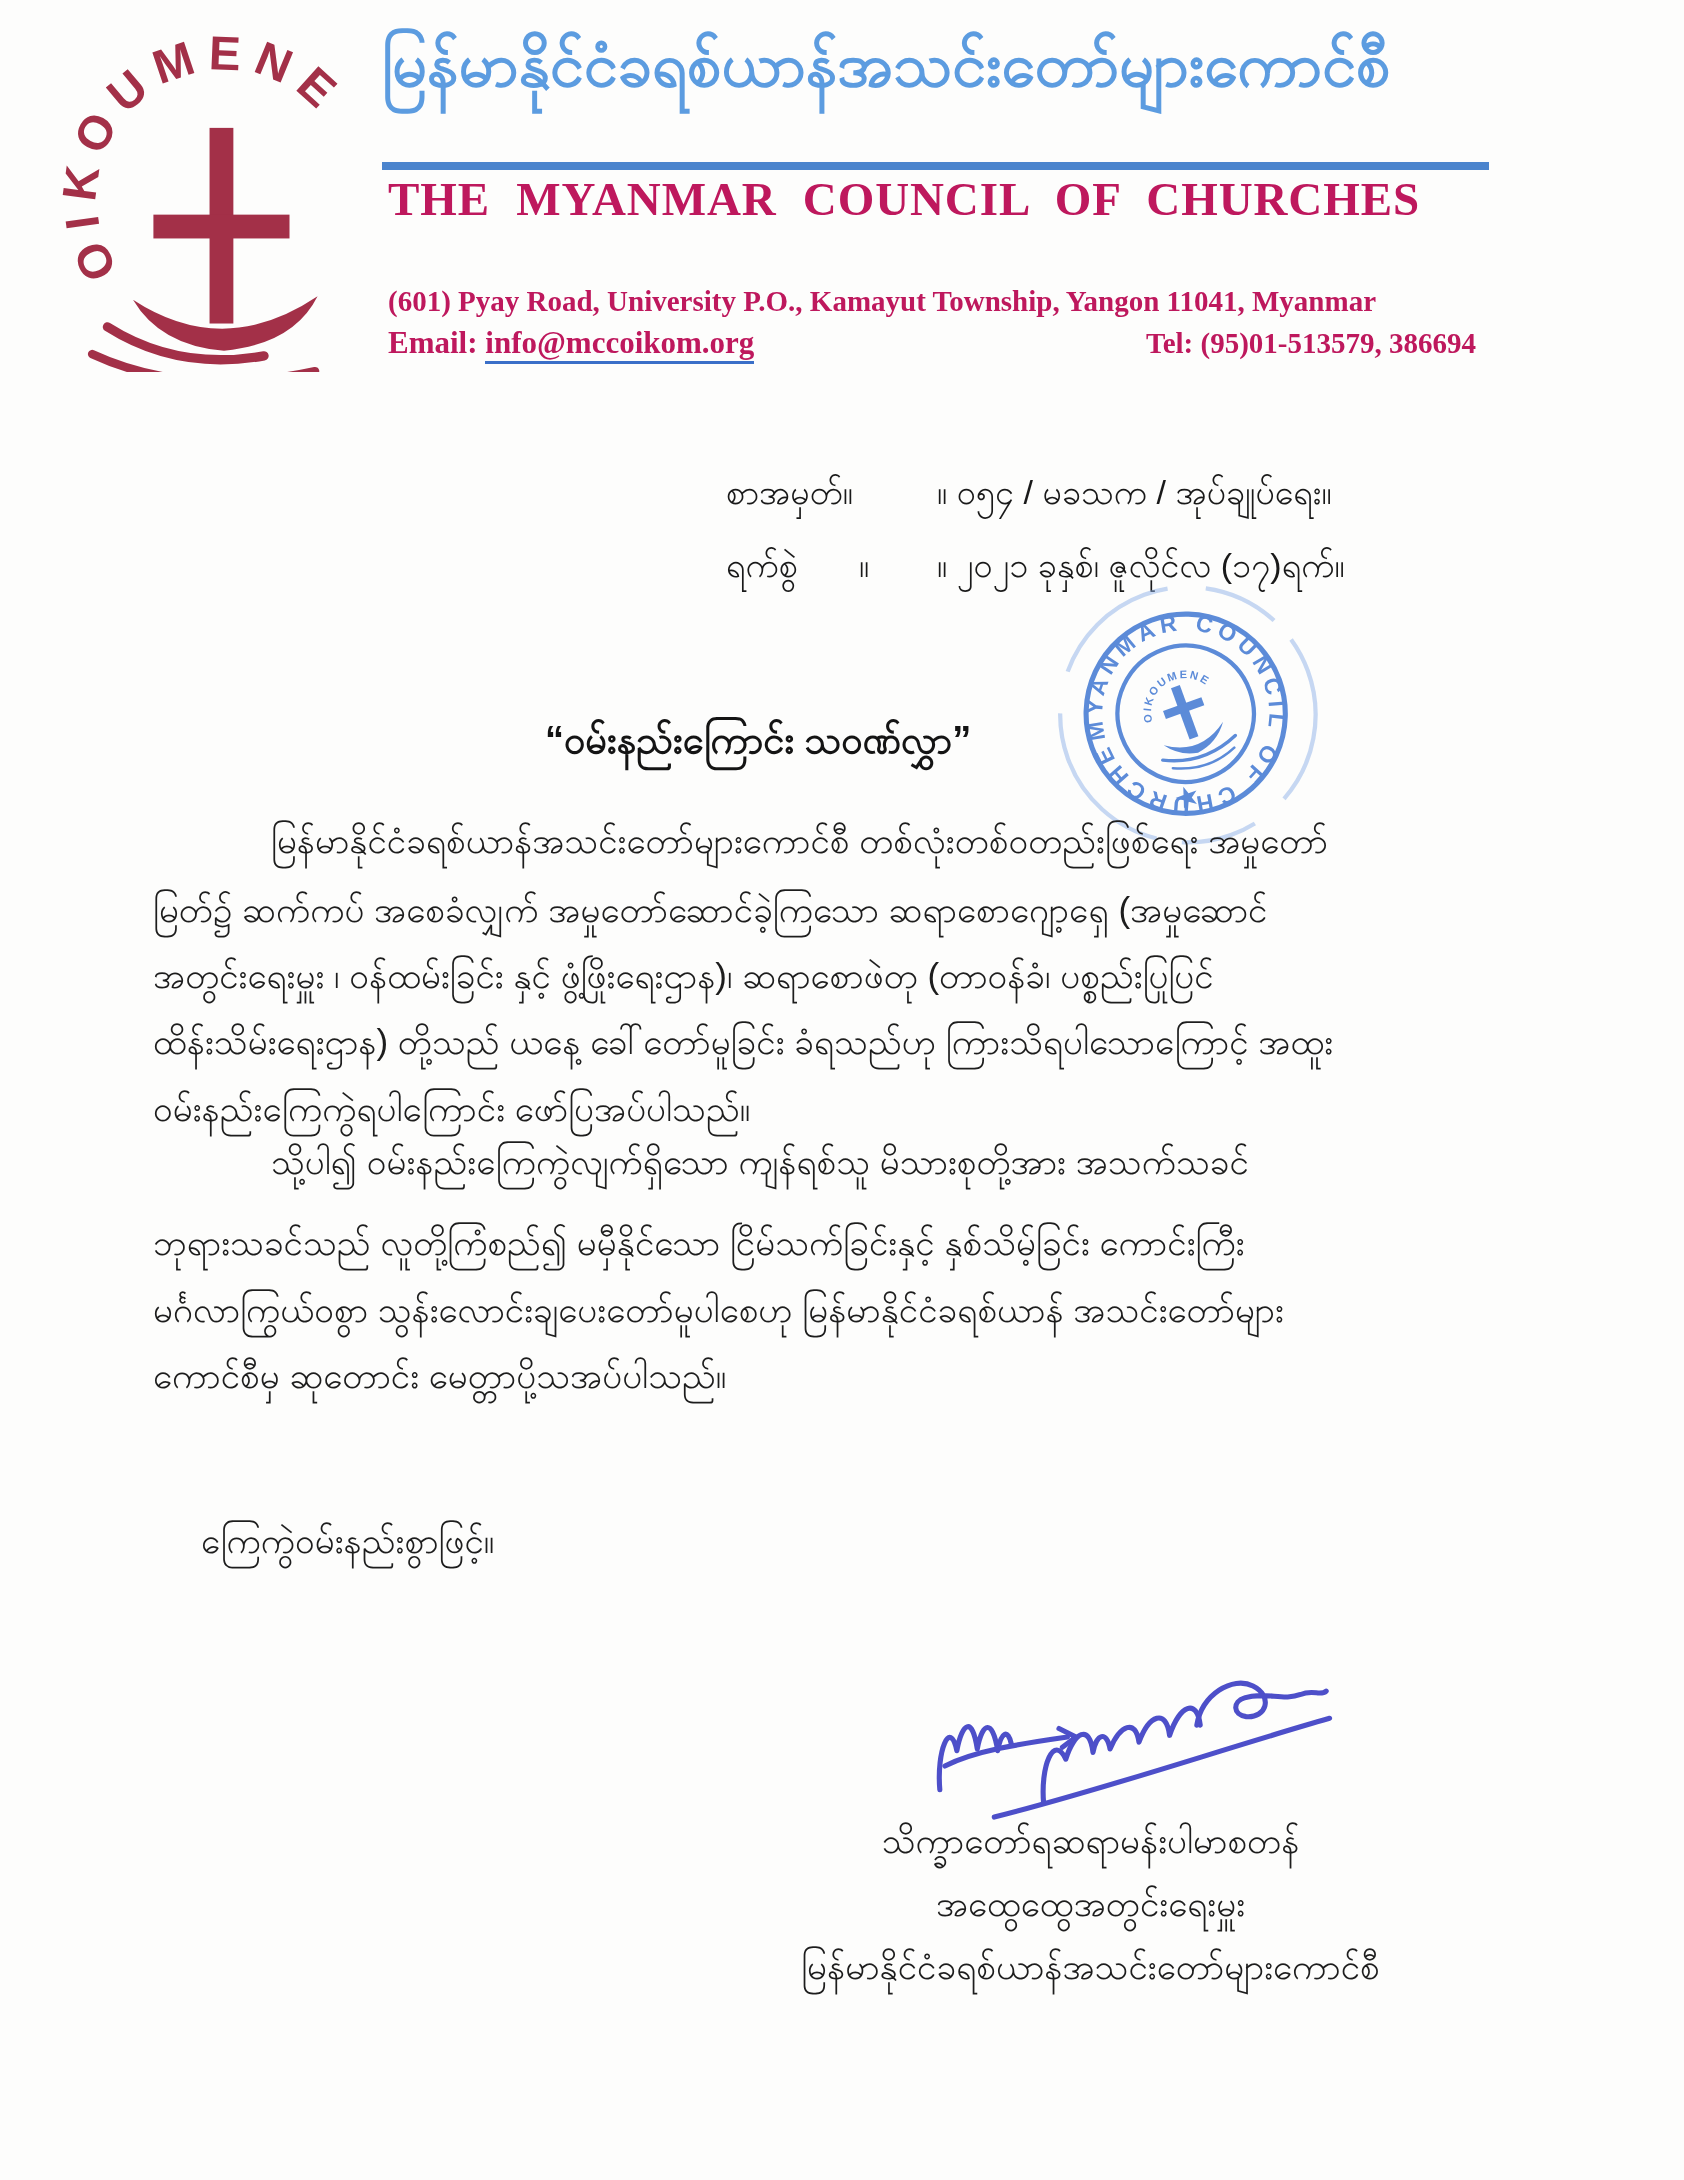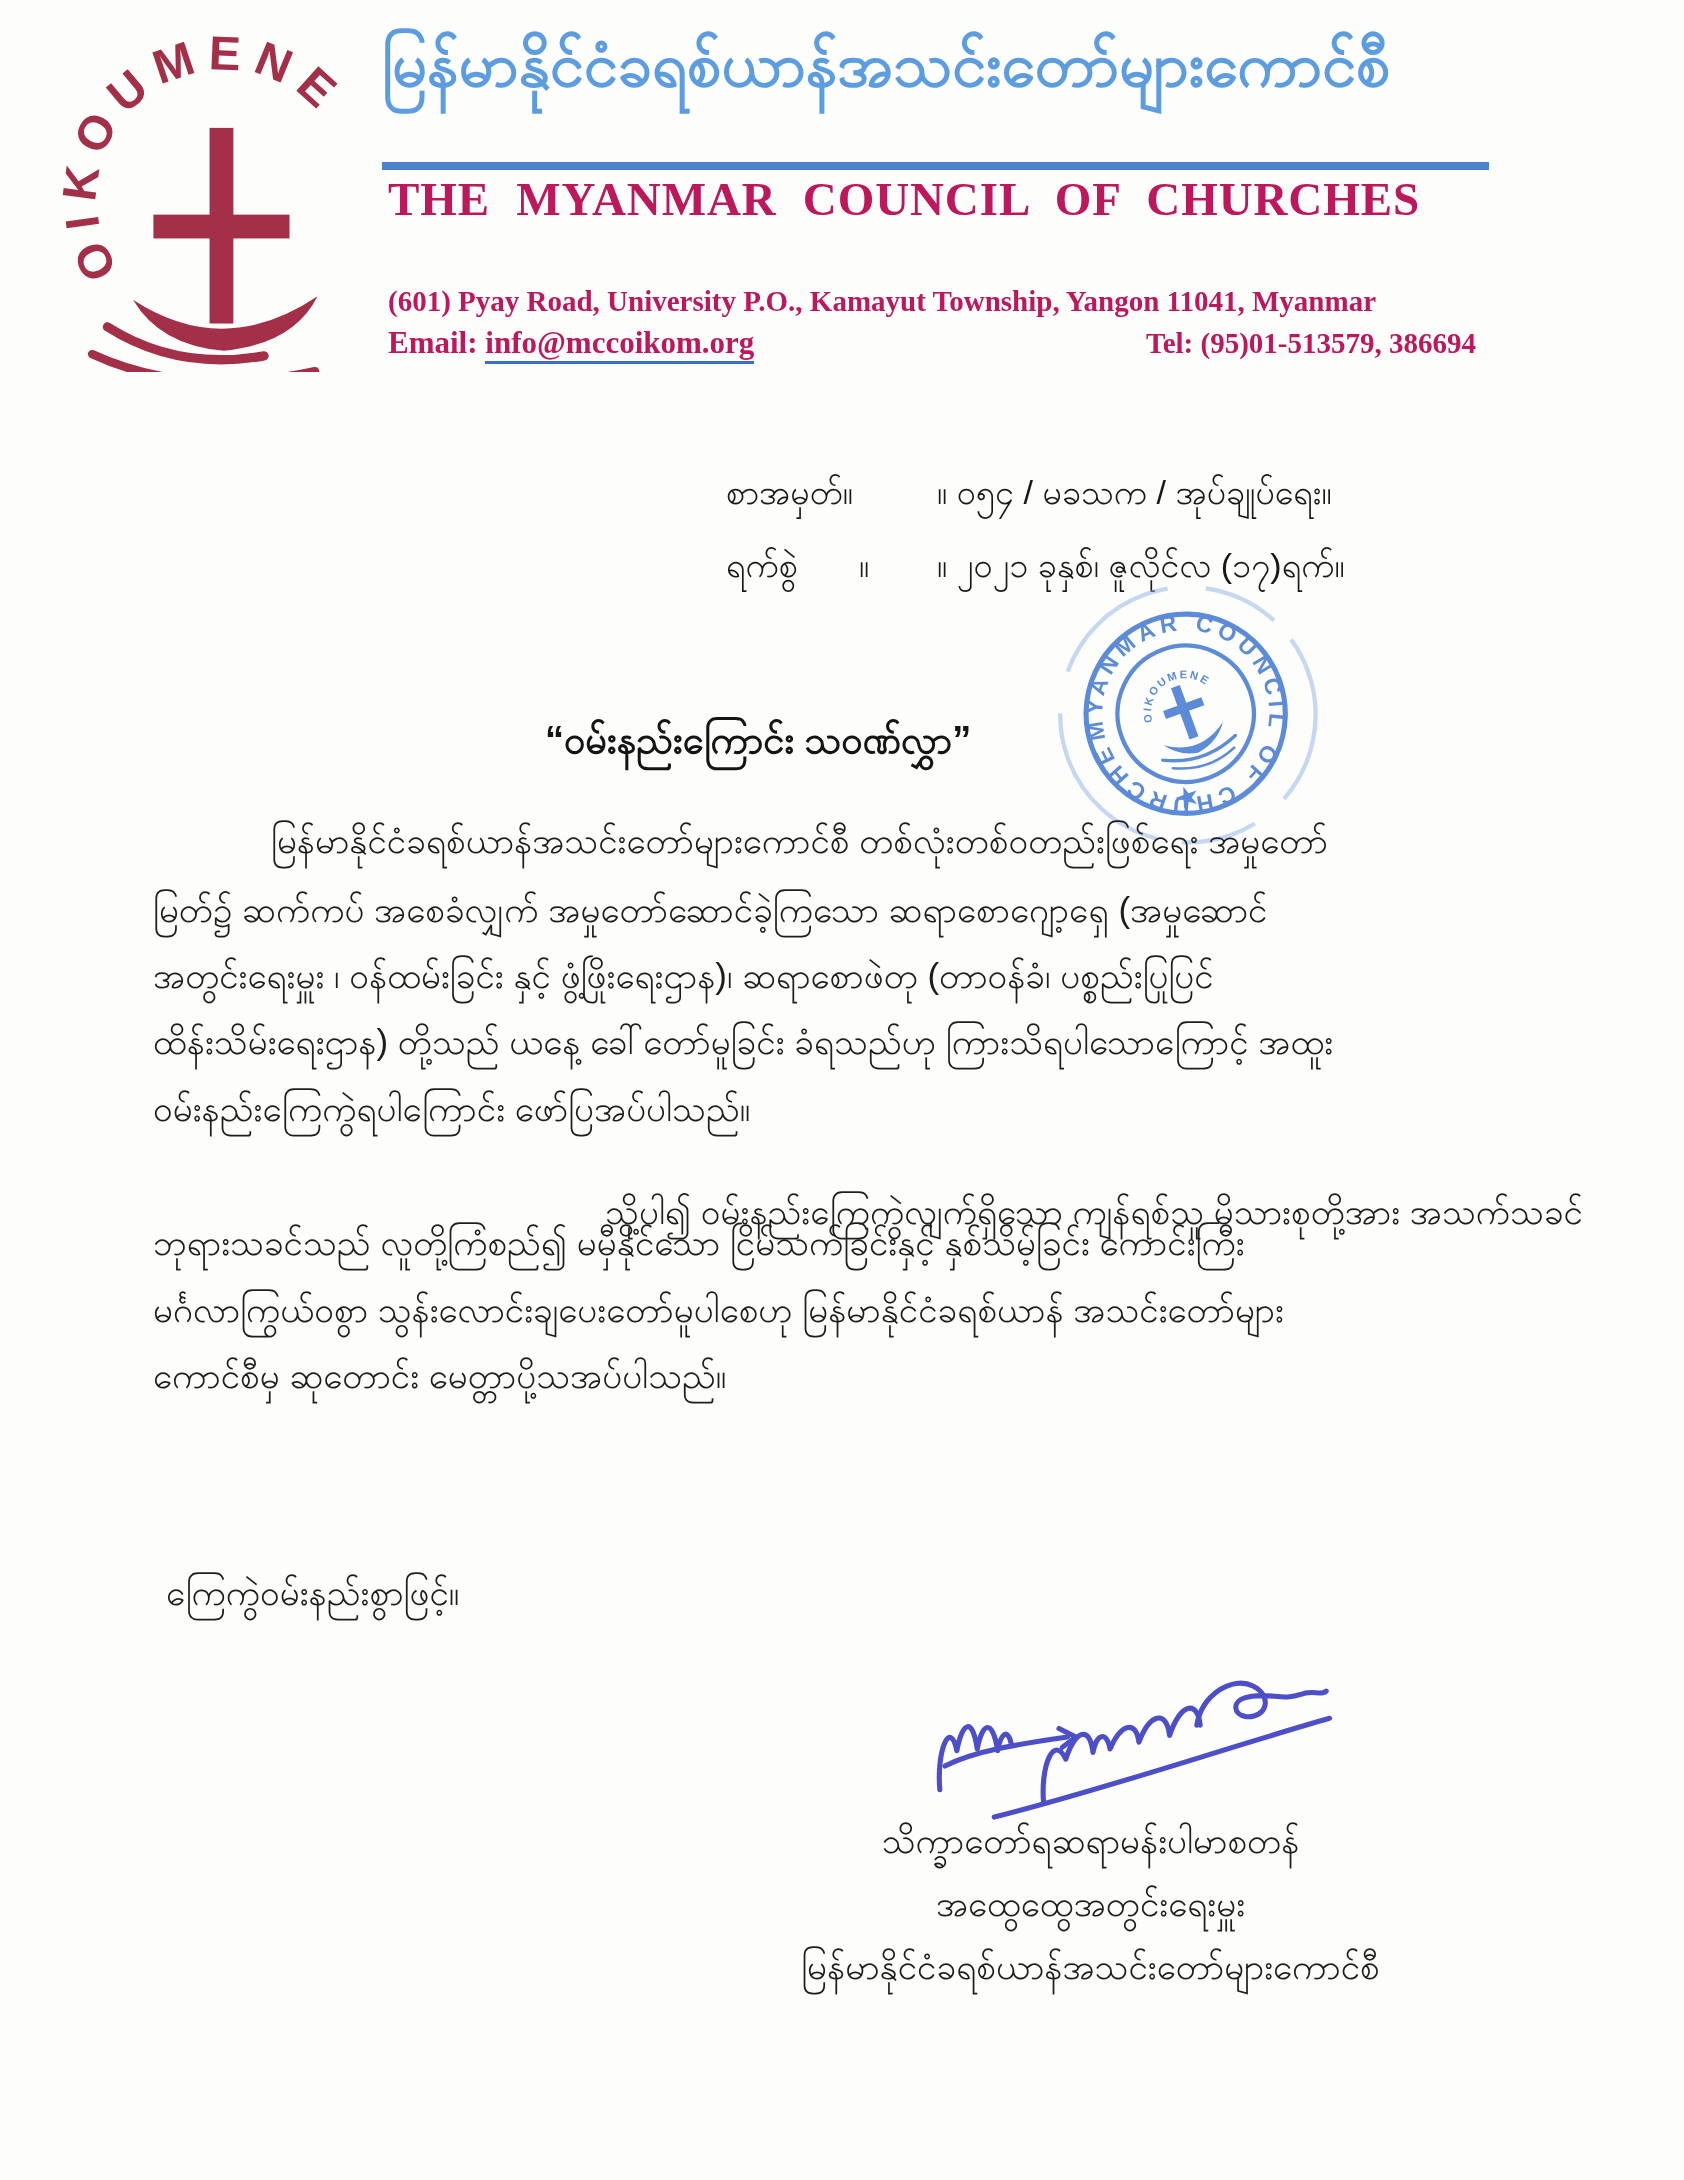--- a/index.html
+++ b/index.html
@@ -114,26 +114,26 @@
   </div>
 
   <div class="abs title">“ဝမ်းနည်းကြောင်း သဝဏ်လွှာ”</div>
 
   <div class="abs bline indent" style="top:819px;">မြန်မာနိုင်ငံခရစ်ယာန်အသင်းတော်များကောင်စီ တစ်လုံးတစ်ဝတည်းဖြစ်ရေး အမှုတော်</div>
   <div class="abs bline" style="top:888px;">မြတ်၌ ဆက်ကပ် အစေခံလျှက် အမှုတော်ဆောင်ခဲ့ကြသော ဆရာစောဂျော့ရှေ (အမှုဆောင်</div>
   <div class="abs bline" style="top:954px;">အတွင်းရေးမှူး ၊ ဝန်ထမ်းခြင်း နှင့် ဖွံ့ဖြိုးရေးဌာန)၊ ဆရာစောဖဲတု (တာဝန်ခံ၊ ပစ္စည်းပြုပြင်</div>
   <div class="abs bline" style="top:1020px;">ထိန်းသိမ်းရေးဌာန) တို့သည် ယနေ့ ခေါ်တော်မူခြင်း ခံရသည်ဟု ကြားသိရပါသောကြောင့် အထူး</div>
   <div class="abs bline" style="top:1087px;">ဝမ်းနည်းကြေကွဲရပါကြောင်း ဖော်ပြအပ်ပါသည်။</div>
 
-  <div class="abs bline indent" style="top:1190px;text-align:right;">သို့ပါ၍ ဝမ်းနည်းကြေကွဲလျက်ရှိသော ကျန်ရစ်သူ မိသားစုတို့အား အသက်သခင်</div>
+  <div class="abs bline indent" style="top:1140px;">သို့ပါ၍ ဝမ်းနည်းကြေကွဲလျက်ရှိသော ကျန်ရစ်သူ မိသားစုတို့အား အသက်သခင်</div>
   <div class="abs bline" style="top:1221px;">ဘုရားသခင်သည် လူတို့ကြံစည်၍ မမှီနိုင်သော ငြိမ်သက်ခြင်းနှင့် နှစ်သိမ့်ခြင်း ကောင်းကြီး</div>
   <div class="abs bline" style="top:1288px;">မင်္ဂလာကြွယ်ဝစွာ သွန်းလောင်းချပေးတော်မူပါစေဟု မြန်မာနိုင်ငံခရစ်ယာန် အသင်းတော်များ</div>
   <div class="abs bline" style="top:1354px;">ကောင်စီမှ ဆုတောင်း မေတ္တာပို့သအပ်ပါသည်။</div>
 
-  <div class="abs closing" style="top:1570px;">ကြေကွဲဝမ်းနည်းစွာဖြင့်။</div>
+  <div class="abs closing" style="top:1518px;margin-left:35px;">ကြေကွဲဝမ်းနည်းစွာဖြင့်။</div>
 
   <div class="abs" style="left:916px; top:1623px; width:434px; height:200px;">
     <svg width="434" height="200" viewBox="0 0 510 235">
       <g fill="none" stroke="#4d4fc9" stroke-width="6" stroke-linecap="round" stroke-linejoin="round">
         <path d="M28,196 C24,150 40,112 48,150 C54,118 66,108 72,148 C78,116 90,112 96,150 C100,128 108,124 112,142"></path>
         <path d="M34,168 C70,150 122,142 178,134"></path>
         <path d="M168,124 L188,134 L172,146"></path>
         <path d="M150,212 C146,168 162,130 176,160 C186,128 204,118 208,152 C212,130 224,126 228,148 C240,120 258,112 262,140 C274,108 294,100 298,132 C310,96 330,88 334,120"></path>
         <path d="M330,120 C336,84 372,62 396,74 C420,86 412,112 388,110 C372,108 372,92 386,88 C410,80 432,92 452,84 C466,78 476,86 482,80"></path>
         <path d="M92,228 C220,196 360,148 486,112"></path>

